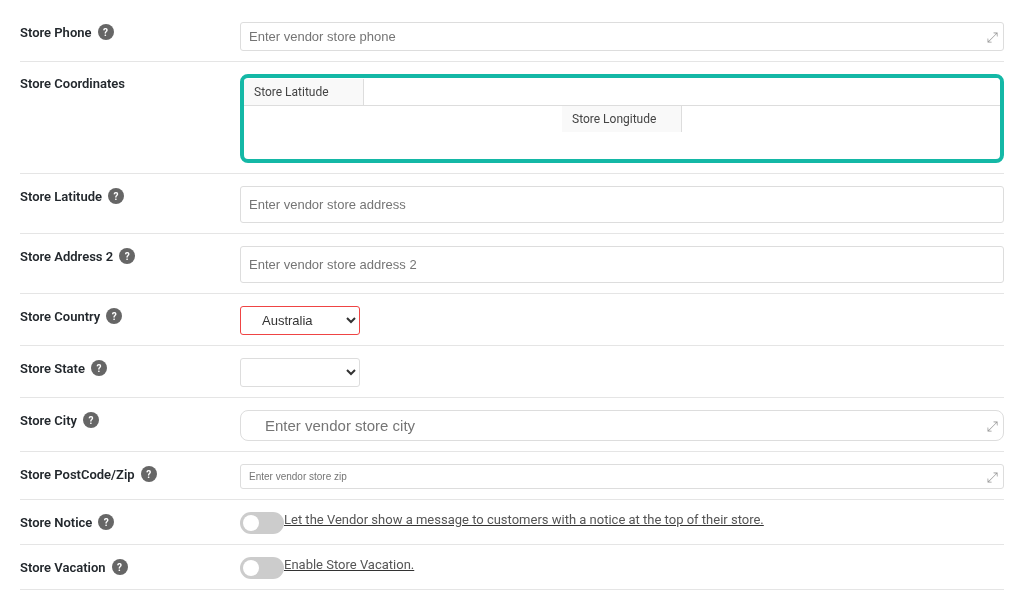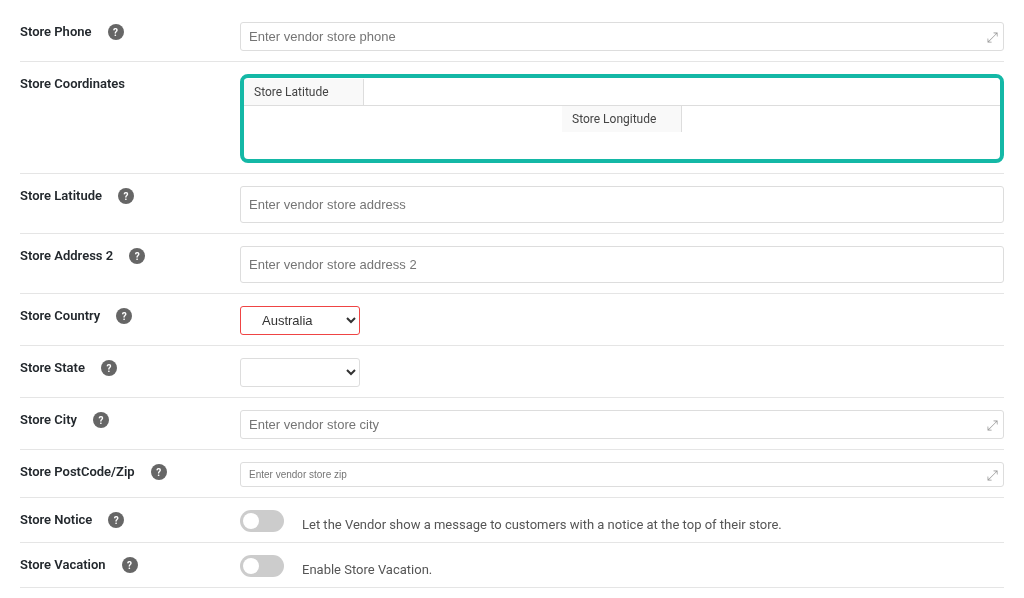--- a/index.html
+++ b/index.html
@@ -23,23 +23,23 @@
       display: flex;
       align-items: flex-start;
       padding: 10px 0;
       border-bottom: 1px solid #e5e5e5;
       min-height: 44px;
     }
     .form-label-col {
       width: 220px;
       min-width: 220px;
       display: flex;
-      align-items: flex-start;
+      align-items: center;
       padding-top: 4px;
-      gap: 16px;
+      gap: 6px;
       font-weight: 600;
       font-size: 13px;
       color: #23282d;
     }
     .form-control-col {
       flex: 1;
       display: flex;
       align-items: flex-start;
       flex-direction: column;
       justify-content: center;
@@ -159,22 +159,23 @@
       border: 1px solid #ddd;
       border-radius: 3px;
       font-size: 13px;
       color: #333;
       background: #fff;
       outline: none;
       cursor: pointer;
     }
     .toggle-row {
       display: flex;
-      align-items: flex-end;
-      gap: 18px;
+      align-items: flex-start;
+      gap: 0;
+      text-decoration: underline;
     }
     .toggle {
       position: relative;
       width: 44px;
       height: 22px;
       flex-shrink: 0;
     }
     .toggle input {
       opacity: 0;
       width: 0;
@@ -307,21 +308,21 @@
       </div>
     </div>
 
     <div class="form-row">
       <div class="form-label-col">
         <span>Store City</span>
         <span class="help-icon">?</span>
       </div>
       <div class="form-control-col">
         <div class="text-input-with-icon">
-          <input type="text" placeholder="Enter vendor store city" style="border: 1px solid rgb(221, 221, 221); border-radius: 3px; padding: 6px 28px 6px 8px; font-size: 13px; color: rgb(136, 136, 136); background: rgb(255, 255, 255); outline: none; width: 100%;">
+          <input type="text" placeholder="Enter vendor store city" style="border: 1px solid rgb(221, 221, 221); border-radius: 8px; padding: 6px 28px 6px 24px; font-size: 15px; color: rgb(136, 136, 136); background: rgb(255, 255, 255); outline: none; width: 100%;">
           <span class="input-icon">⤢</span>
         </div>
       </div>
     </div>
 
     <div class="form-row">
       <div class="form-label-col">
         <span>Store PostCode/Zip</span>
         <span class="help-icon">?</span>
       </div>

